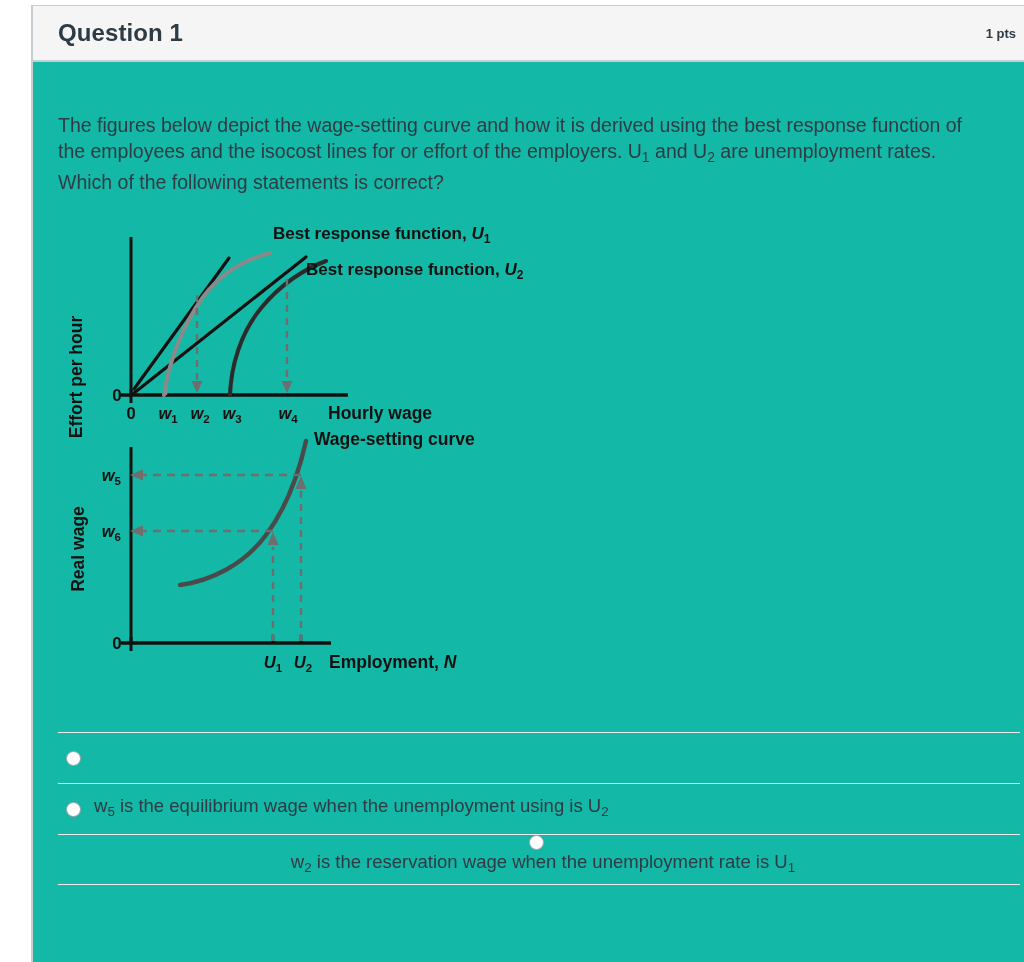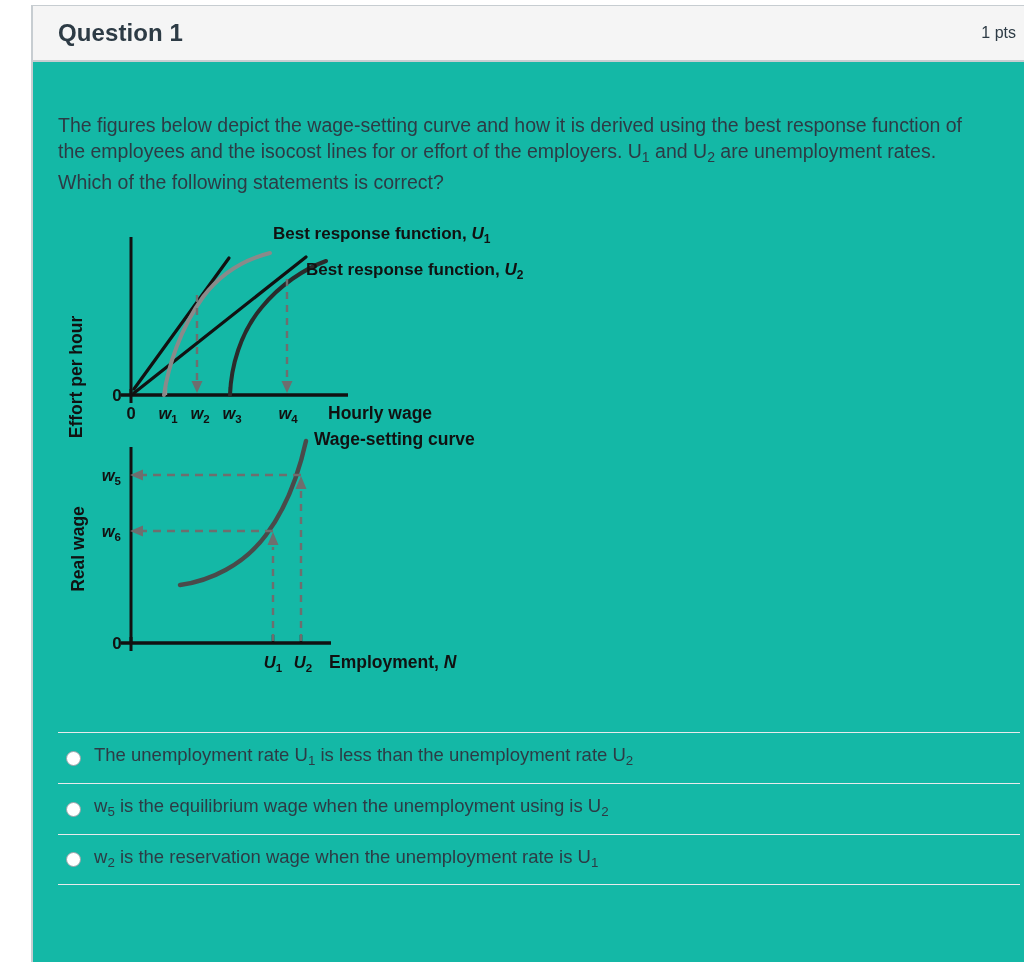--- a/index.html
+++ b/index.html
@@ -40,23 +40,23 @@
     justify-content: space-between;
     padding: 0 24px 0 25px;
   }
   .question-title {
     font-size: 24px;
     font-weight: bold;
     color: #2d3b45;
     letter-spacing: 0.1px;
   }
   .question-points {
-    font-size: 16px;
-    color: #2d3b45;
-    font-weight: normal;
+    font-size: 13px;
+    color: #2d3b45;
+    font-weight: bold;
   }
 
   .question-body {
     padding: 30px 25px 0 25px;
   }
 
   .question-text {
     font-size: 19.5px;
     line-height: 26px;
     color: #2d3b45;
@@ -89,20 +89,21 @@
   .answer-row {
     display: flex;
     align-items: center;
     border-top: 1px solid #e8eaec;
     height: 51px;
     padding-left: 8px;
     box-sizing: border-box;
   }
   .answer-row:last-child {
     border-bottom: 1px solid #e8eaec;
+    flex-direction: column;
   }
   .radio {
     width: 15px;
     height: 15px;
     min-width: 15px;
     border: 1.6px solid #9ba2a8;
     border-radius: 50%;
     background: #fff;
     margin-right: 13px;
     box-sizing: border-box;
@@ -232,21 +233,20 @@
 
       </svg>
     </div>
 
   </div>
 
   <div class="answers">
 
     <div class="answer-row">
       <span class="radio"></span>
-      <span class="answer-text"><span>The unemployment rate U</span><sub>1</sub><span> is less than the unemployment rate U</span><sub>2</sub></span>
     </div>
 
 
     <div class="answer-row">
       <span class="radio"></span>
       <span class="answer-text"><span>w</span><sub>5</sub><span> is the equilibrium wage when the unemployment using is U</span><sub>2</sub></span>
     </div>
 
     <div class="answer-row">
       <span class="radio"></span>

